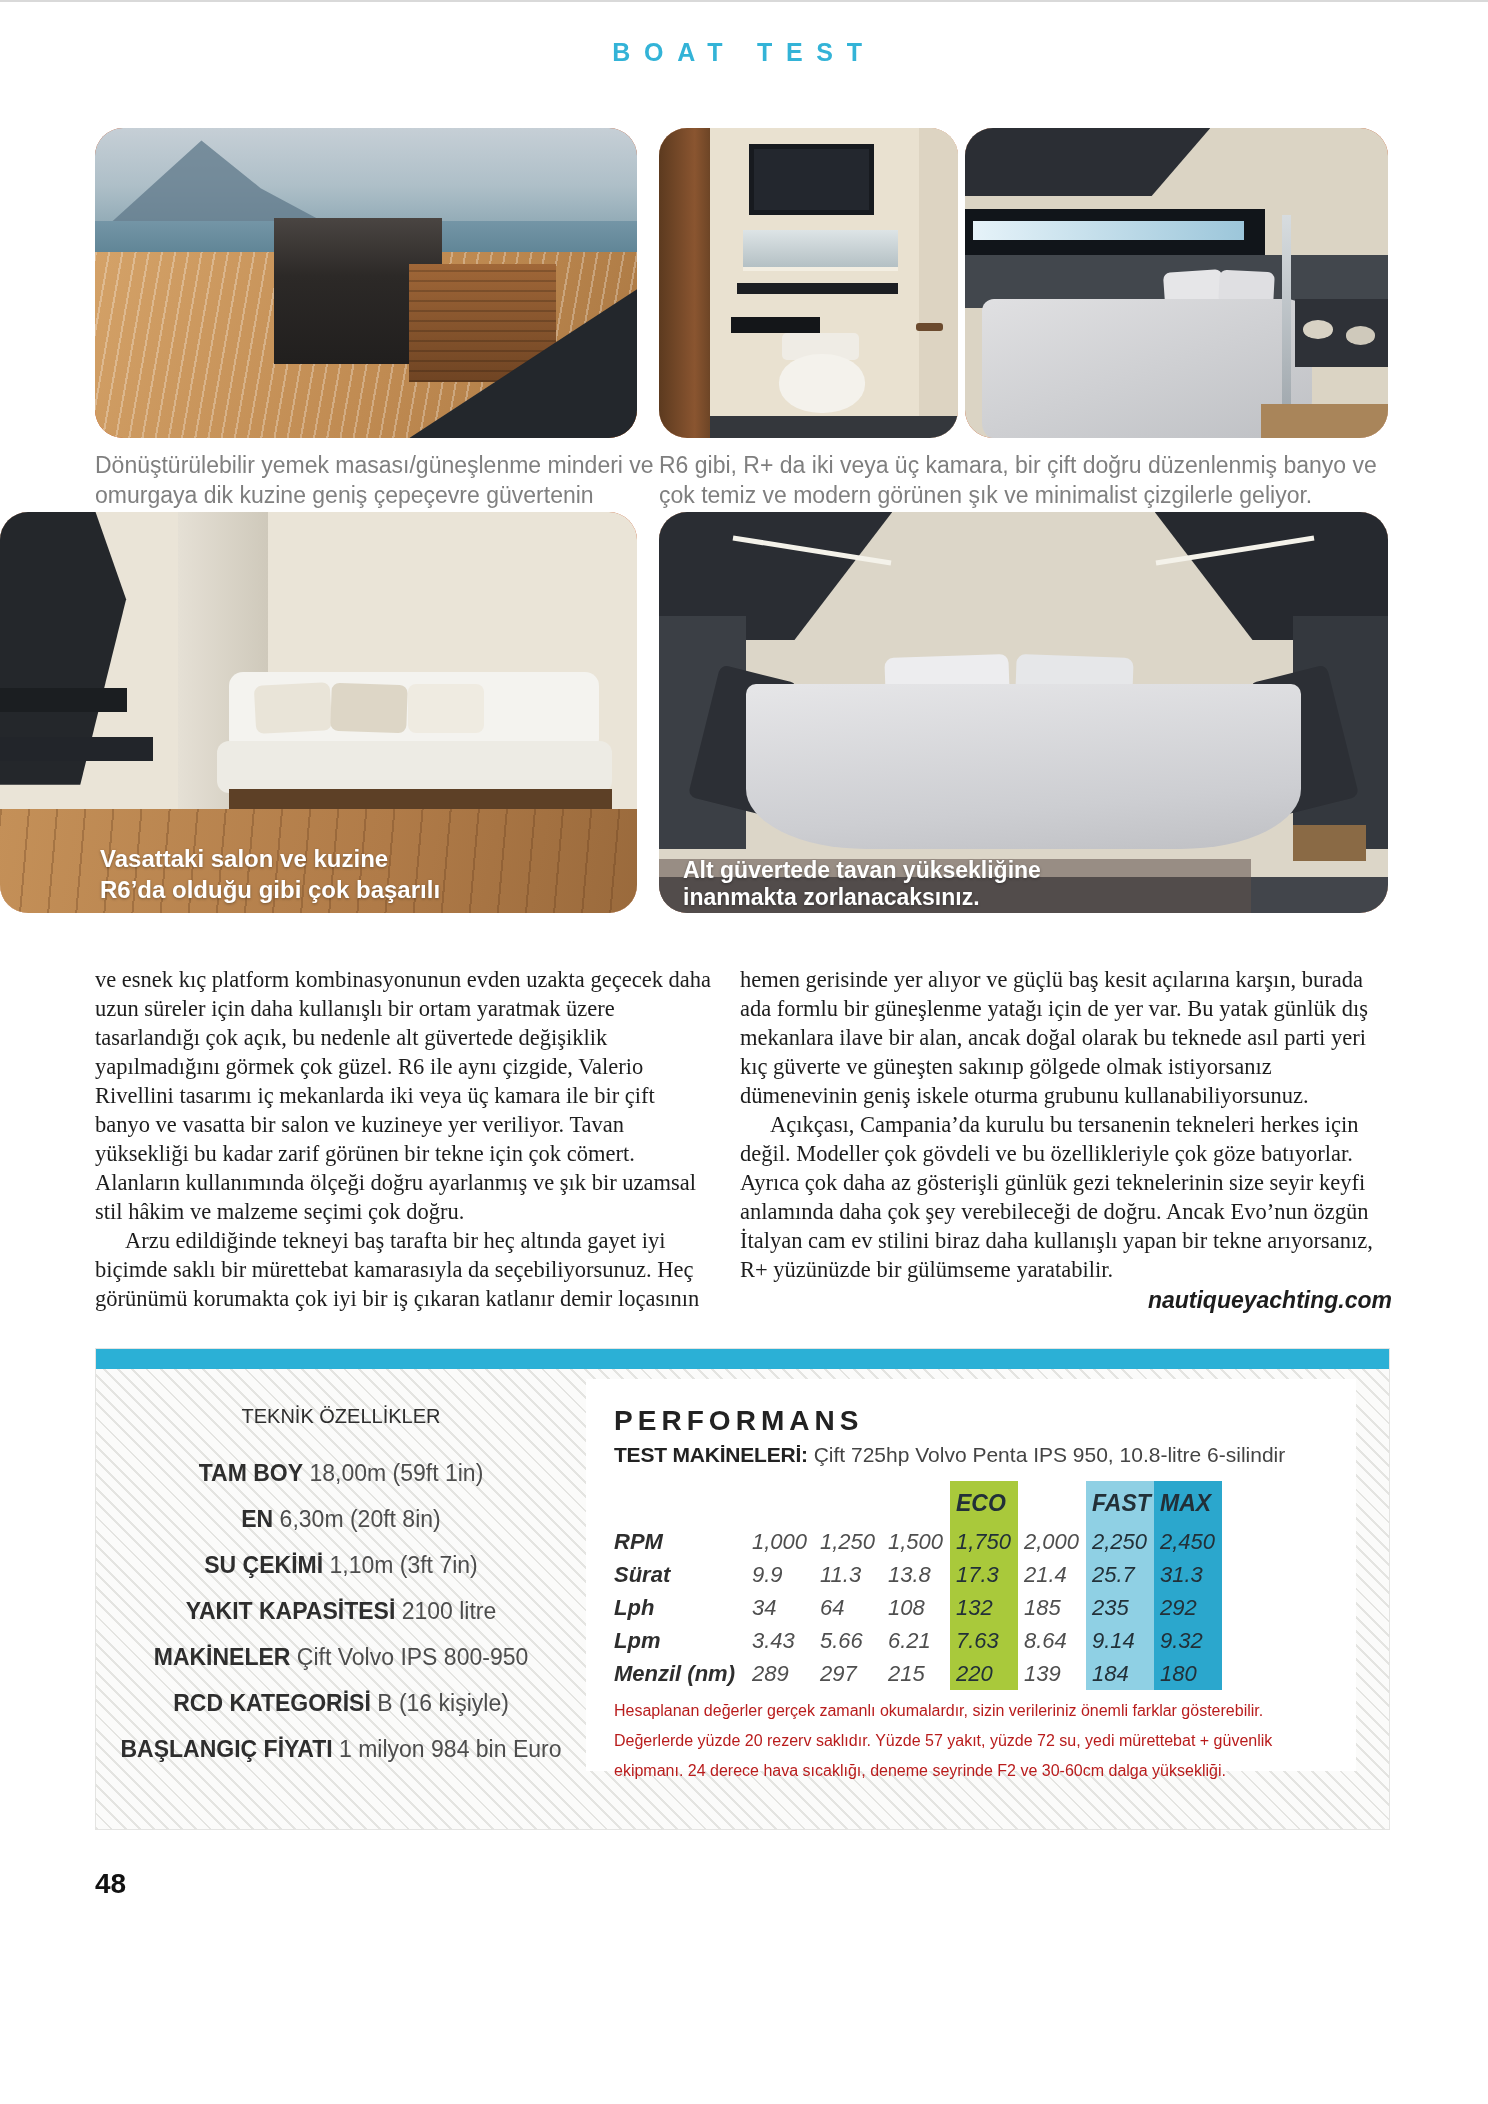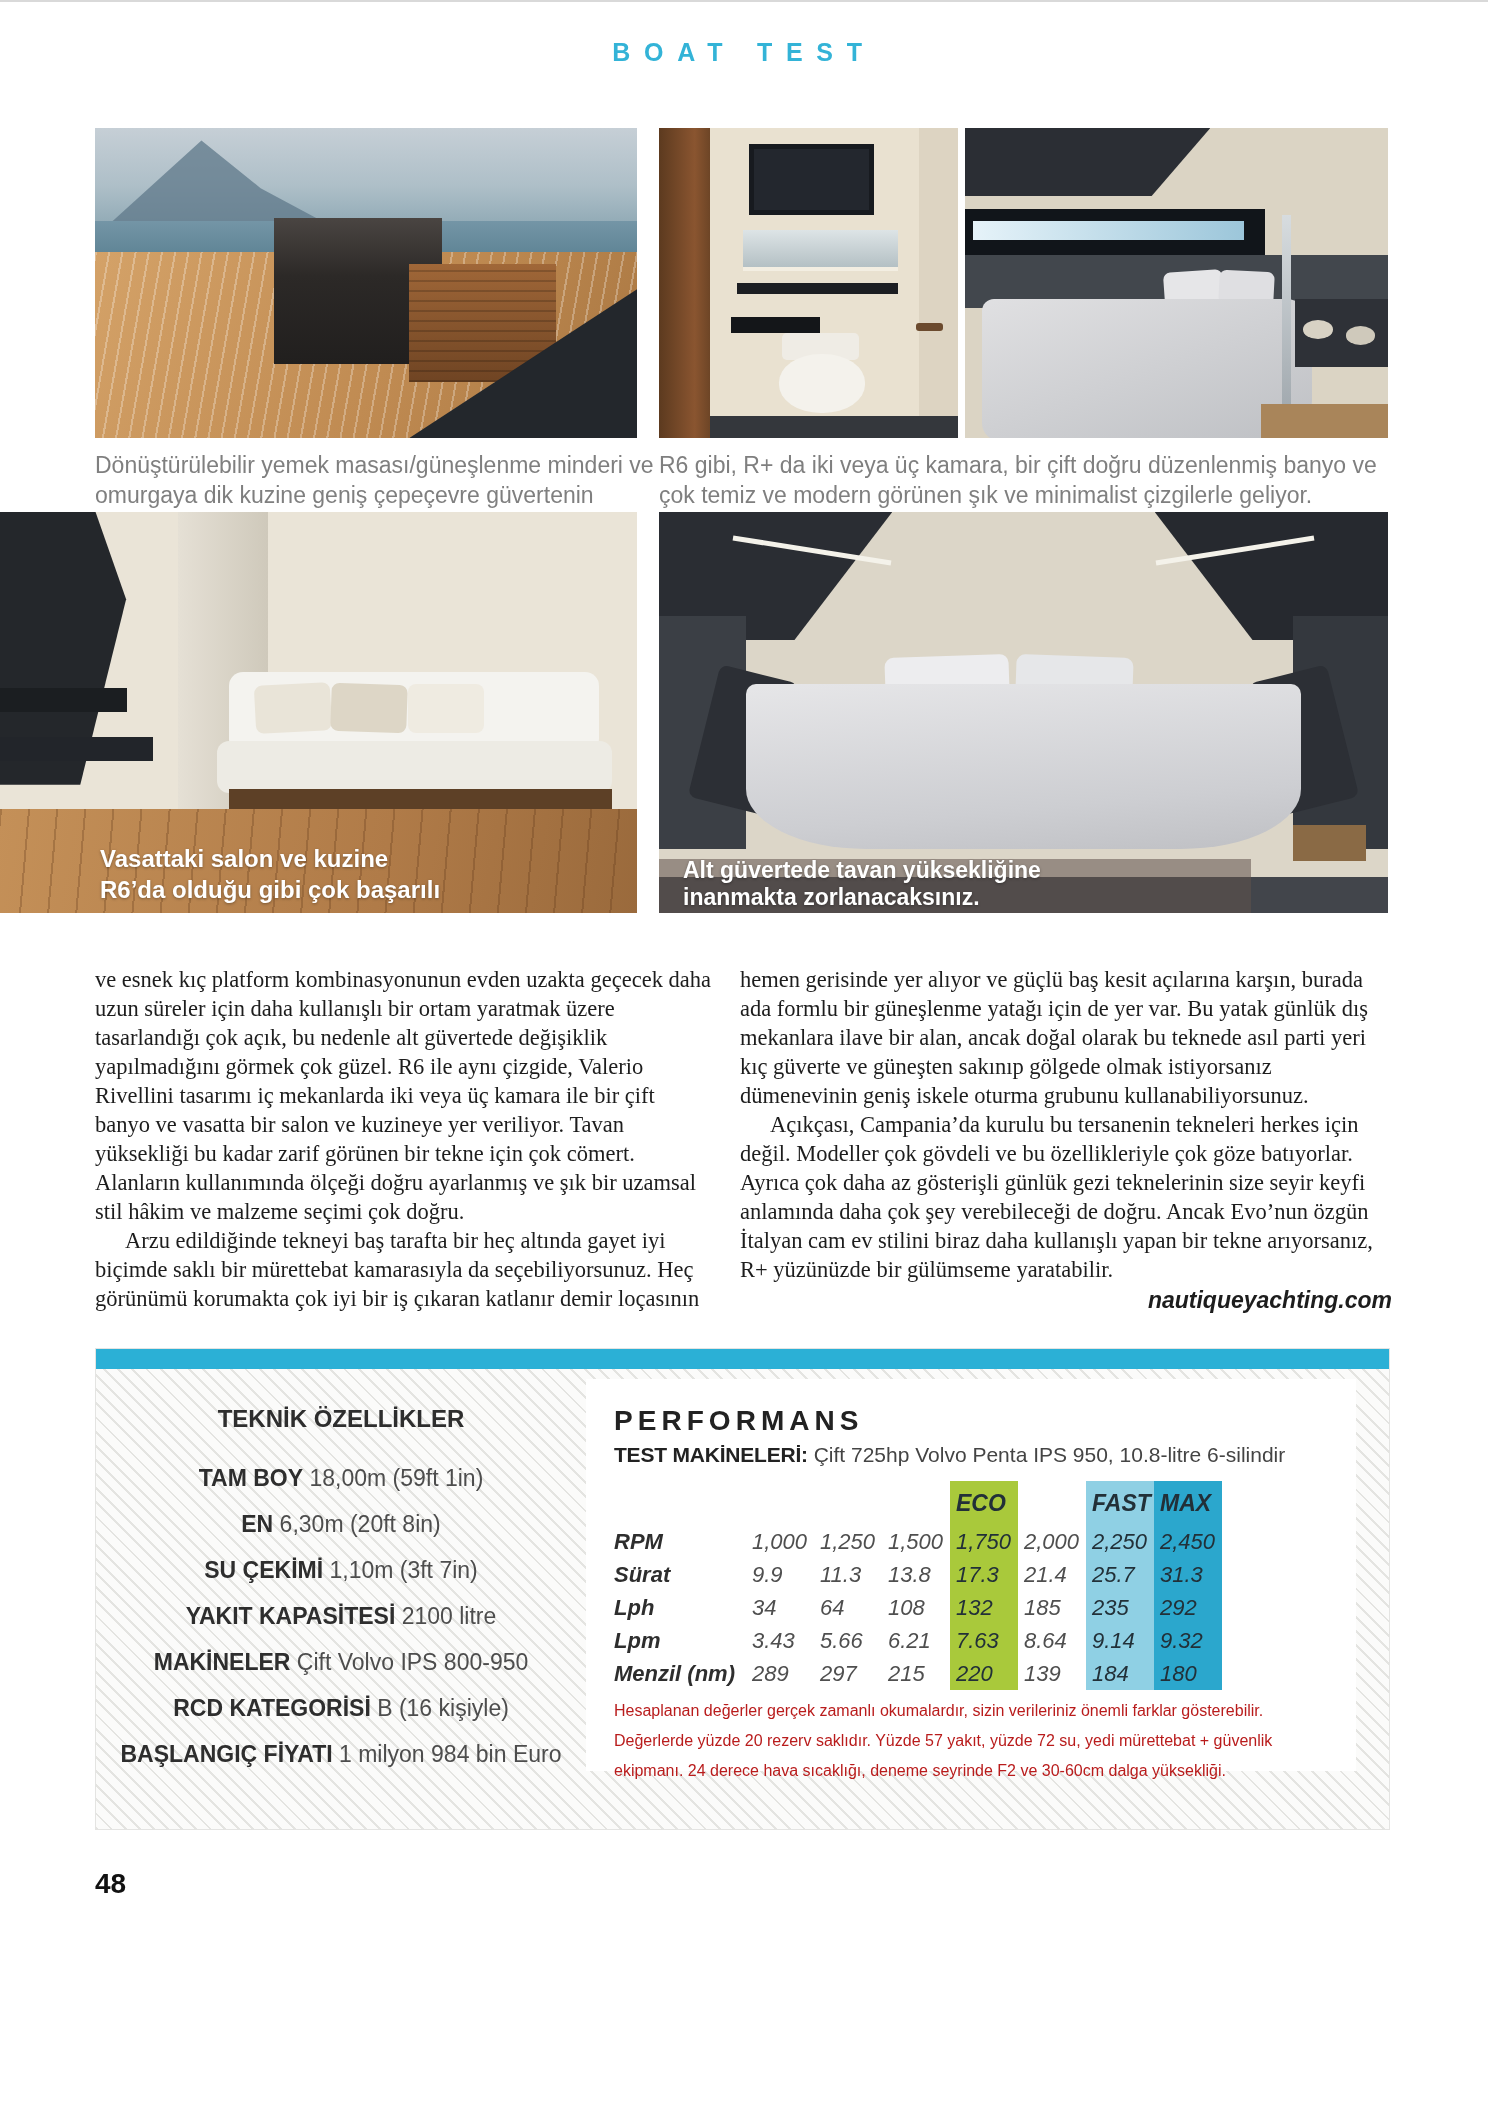--- a/index.html
+++ b/index.html
@@ -6,21 +6,21 @@
   body{width:1488px;height:2104px;position:relative;overflow:hidden;
        font-family:"Liberation Sans",sans-serif;color:#222;}
   .abs{position:absolute;}
 
   
   .top-rule{left:0;top:0;width:1488px;height:2px;background:#d9d9d9;}
   .mag-header{left:0;top:38px;width:1488px;text-align:center;
     font-weight:800;font-size:25px;letter-spacing:0.55em;color:#33b3d7;}
 
   
-  .photo{overflow:hidden;background:#c2410c;}
+  .photo{overflow:hidden;background:#c2410c;border-radius:28px;}
   .photo>div{position:absolute;}
 
   
   .caption{font-size:23px;line-height:30px;color:#7f7f7f;font-weight:500;}
   .overlay-text{color:#fff;font-weight:600;font-size:24px;line-height:31px;
     white-space:pre-line;text-shadow:0 1px 3px rgba(0,0,0,.35);}
   .overlay-band{background:rgba(96,82,76,.55);}
 
   
   .article-col{font-family:"Liberation Serif",serif;font-size:22.5px;
@@ -29,21 +29,21 @@
   .article-col p.indent{text-indent:30px;}
   .website{font-family:"Liberation Sans",sans-serif;font-weight:700;
     font-style:italic;font-size:23px;margin-top:2px;text-align:right;}
 
   
   .info-box{left:95px;top:1348px;width:1295px;height:482px;
     border:1px solid #e4e4e2;box-sizing:border-box;
     background:repeating-linear-gradient(45deg,#e4e4e1 0 2px,rgba(0,0,0,0) 2px 10px),#fbfbfa;}
   .cyan-bar{left:0;top:0;width:100%;height:20px;}
   .specs{left:0;top:20px;width:490px;height:460px;text-align:center;padding-top:36px;box-sizing:border-box;}
-  .specs-title{font-size:24px;font-weight:700;color:#2e2e2e;margin-bottom:22px;}
+  .specs-title{font-size:20px;font-weight:400;color:#2e2e2e;margin-bottom:22px;}
   .spec-row{height:46px;line-height:46px;font-size:23px;color:#4d4d4d;}
   .spec-row b{color:#2e2e2e;font-weight:800;}
   .perf-panel{left:490px;top:30px;width:770px;height:392px;background:#ffffff;
     box-sizing:border-box;padding:26px 0 0 28px;}
   .perf-title{font-size:28px;font-weight:800;letter-spacing:0.18em;color:#222;}
   .perf-sub{font-size:21px;color:#444;margin-top:6px;}
   .perf-sub b{font-weight:800;color:#222;letter-spacing:-0.01em;}
   .perf-table{display:grid;grid-template-columns:132px repeat(7,68px);
     margin-top:14px;font-size:22px;font-style:italic;}
   .pt-cell{height:33px;display:flex;align-items:center;padding-left:6px;color:#4f4f4f;box-sizing:border-box;}

